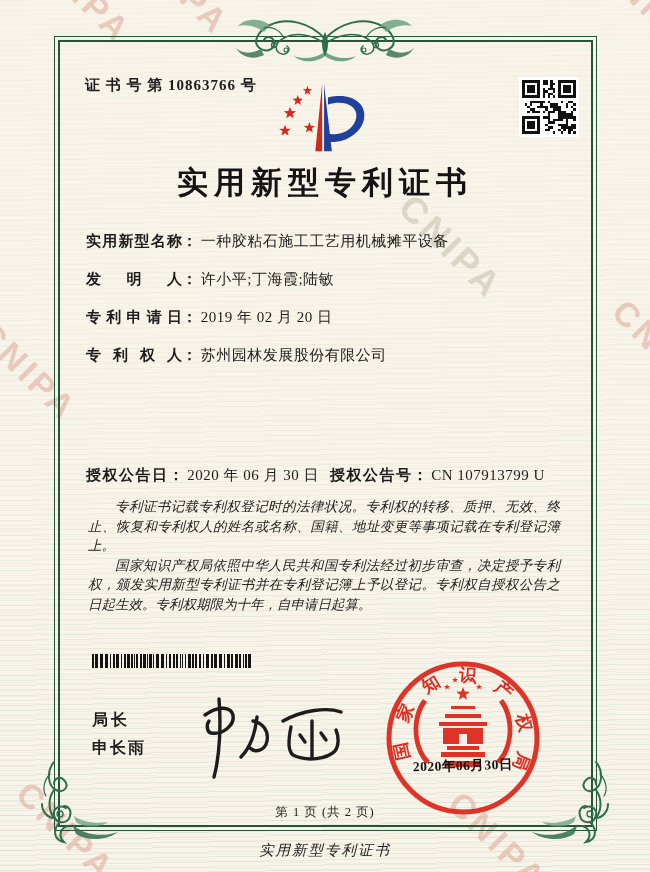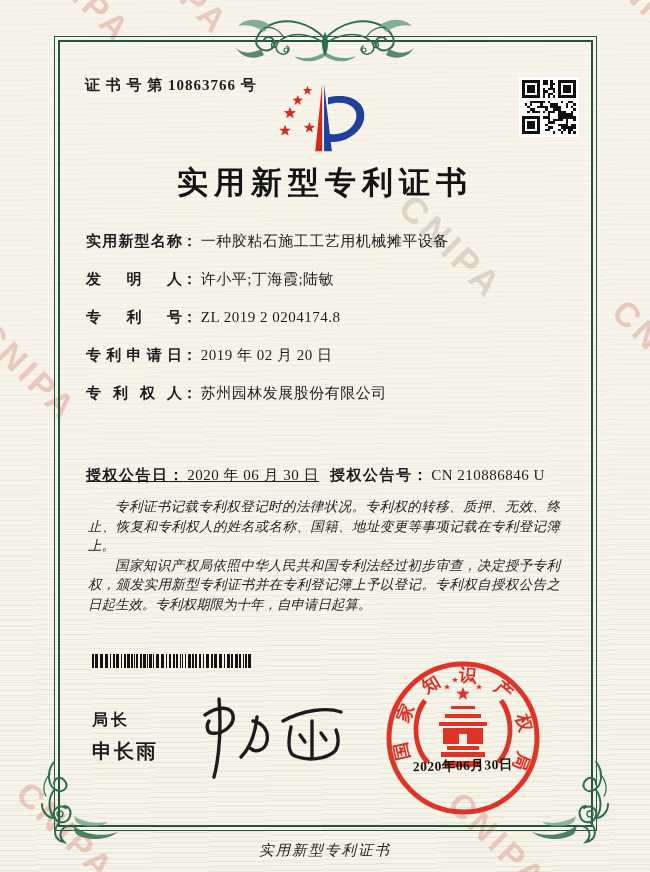--- a/index.html
+++ b/index.html
@@ -36,33 +36,33 @@
   .logo{position:absolute;left:276px;top:80px;}
   .qr{position:absolute;left:519px;top:77px;width:54px;height:54px;background:#fff;padding:3px;}
   .title{position:absolute;left:0;right:0;top:162px;text-align:center;
     font-size:31px;font-weight:bold;letter-spacing:6px;color:#141414;}
 
   .fields{position:absolute;left:86px;top:232px;right:54px;}
   .f-row{height:38px;font-size:15px;}
   .f-label{display:inline-block;width:96px;text-align:justify;text-align-last:justify;font-weight:600;vertical-align:top;}
   .f-colon{font-weight:600;}
   .f-value{font-weight:500;letter-spacing:.5px;text-align:right;}
-  .grant-row{position:absolute;left:86px;top:466px;font-size:15px;white-space:nowrap;text-decoration:underline;}
+  .grant-row{position:absolute;left:86px;top:466px;font-size:15px;white-space:nowrap;}
   .grant-b{position:absolute;left:244px;top:0;}
   .g-label{font-weight:600;letter-spacing:1.5px;}
 
   .body-text{position:absolute;left:88px;top:497px;width:472px;font-size:13.5px;line-height:19.5px;
     text-align:justify;font-style:italic;color:#222;}
   .body-text p{margin:0;text-indent:2em;}
 
   .barcode{position:absolute;left:92px;top:654px;width:166px;height:14px;font-size:0;}
   .barcode span{display:inline-block;height:14px;vertical-align:top;}
 
   .signer-role{position:absolute;left:92px;top:710px;font-size:16px;font-weight:600;letter-spacing:3px;}
-  .signer-name{position:absolute;left:92px;top:738px;font-size:20px;font-weight:600;letter-spacing:2px;}
+  .signer-name{position:absolute;left:92px;top:738px;font-size:16px;font-weight:600;letter-spacing:2px;}
   .signature{position:absolute;left:183px;top:693px;}
 
   .seal{position:absolute;left:383px;top:658px;}
   .seal-date{position:absolute;left:396px;top:757px;width:134px;text-align:center;
     font-size:13.5px;font-weight:600;letter-spacing:.5px;color:#101010;transform:rotate(-1.5deg);z-index:6;}
 
   .page-no{position:absolute;left:0;right:0;top:804px;text-align:center;font-size:12.5px;letter-spacing:1px;}
   .footer-note{position:absolute;left:0;right:0;top:841px;text-align:center;
     font-size:14.5px;font-style:italic;letter-spacing:2px;color:#222;}
 </style>
@@ -283,41 +283,37 @@
     <div class="fields">
       <div class="f-row">
         <span class="f-label">实用新型名称</span><span class="f-colon">：</span>
         <span class="f-value">一种胶粘石施工工艺用机械摊平设备</span>
       </div>
       <div class="f-row">
         <span class="f-label">发明人</span><span class="f-colon">：</span>
         <span class="f-value">许小平;丁海霞;陆敏</span>
       </div>
       <div class="f-row">
-        <span class="f-label">专利号</span><span class="f-colon">：</span>
-        <span class="f-value">ZL 2019 2 0204174.8</span>
-      </div>
-      <div class="f-row">
         <span class="f-label">专利申请日</span><span class="f-colon">：</span>
         <span class="f-value">2019 年 02 月 20 日</span>
       </div>
       <div class="f-row">
         <span class="f-label">专利权人</span><span class="f-colon">：</span>
         <span class="f-value">苏州园林发展股份有限公司</span>
       </div>
     </div>
 
     <div class="grant-row">
       <span>
         <span class="g-label">授权公告日</span><span class="f-colon">：</span>
         <span class="f-value">2020 年 06 月 30 日</span>
       </span>
       <span class="grant-b">
         <span class="g-label">授权公告号</span><span class="f-colon">：</span>
-        <span class="f-value">CN 210886846 U</span>
+        <span class="f-value">CN 107913799 U</span>
       </span>
     </div>
 
     <div class="body-text">
       <p>专利证书记载专利权登记时的法律状况。专利权的转移、质押、无效、终止、恢复和专利权人的姓名或名称、国籍、地址变更等事项记载在专利登记簿上。</p>
       <p>国家知识产权局依照中华人民共和国专利法经过初步审查，决定授予专利权，颁发实用新型专利证书并在专利登记簿上予以登记。专利权自授权公告之日起生效。专利权期限为十年，自申请日起算。</p>
     </div>
 
     <div class="barcode" id="barcode"><span style="width: 2px; background: rgb(20, 20, 20);"></span><span style="width: 1px;"></span><span style="width: 3px; background: rgb(20, 20, 20);"></span><span style="width: 2px;"></span><span style="width: 3px; background: rgb(20, 20, 20);"></span><span style="width: 2px;"></span><span style="width: 3px; background: rgb(20, 20, 20);"></span><span style="width: 2px;"></span><span style="width: 1px; background: rgb(20, 20, 20);"></span><span style="width: 2px;"></span><span style="width: 2px; background: rgb(20, 20, 20);"></span><span style="width: 1px;"></span><span style="width: 3px; background: rgb(20, 20, 20);"></span><span style="width: 2px;"></span><span style="width: 1px; background: rgb(20, 20, 20);"></span><span style="width: 2px;"></span><span style="width: 2px; background: rgb(20, 20, 20);"></span><span style="width: 1px;"></span><span style="width: 3px; background: rgb(20, 20, 20);"></span><span style="width: 1px;"></span><span style="width: 2px; background: rgb(20, 20, 20);"></span><span style="width: 1px;"></span><span style="width: 1px; background: rgb(20, 20, 20);"></span><span style="width: 1px;"></span><span style="width: 2px; background: rgb(20, 20, 20);"></span><span style="width: 2px;"></span><span style="width: 2px; background: rgb(20, 20, 20);"></span><span style="width: 1px;"></span><span style="width: 3px; background: rgb(20, 20, 20);"></span><span style="width: 1px;"></span><span style="width: 1px; background: rgb(20, 20, 20);"></span><span style="width: 1px;"></span><span style="width: 3px; background: rgb(20, 20, 20);"></span><span style="width: 1px;"></span><span style="width: 1px; background: rgb(20, 20, 20);"></span><span style="width: 2px;"></span><span style="width: 3px; background: rgb(20, 20, 20);"></span><span style="width: 2px;"></span><span style="width: 3px; background: rgb(20, 20, 20);"></span><span style="width: 2px;"></span><span style="width: 1px; background: rgb(20, 20, 20);"></span><span style="width: 2px;"></span><span style="width: 2px; background: rgb(20, 20, 20);"></span><span style="width: 2px;"></span><span style="width: 2px; background: rgb(20, 20, 20);"></span><span style="width: 1px;"></span><span style="width: 2px; background: rgb(20, 20, 20);"></span><span style="width: 2px;"></span><span style="width: 1px; background: rgb(20, 20, 20);"></span><span style="width: 1px;"></span><span style="width: 1px; background: rgb(20, 20, 20);"></span><span style="width: 2px;"></span><span style="width: 1px; background: rgb(20, 20, 20);"></span><span style="width: 2px;"></span><span style="width: 3px; background: rgb(20, 20, 20);"></span><span style="width: 1px;"></span><span style="width: 2px; background: rgb(20, 20, 20);"></span><span style="width: 1px;"></span><span style="width: 2px; background: rgb(20, 20, 20);"></span><span style="width: 2px;"></span><span style="width: 2px; background: rgb(20, 20, 20);"></span><span style="width: 2px;"></span><span style="width: 1px; background: rgb(20, 20, 20);"></span><span style="width: 2px;"></span><span style="width: 3px; background: rgb(20, 20, 20);"></span><span style="width: 2px;"></span><span style="width: 2px; background: rgb(20, 20, 20);"></span><span style="width: 1px;"></span><span style="width: 3px; background: rgb(20, 20, 20);"></span><span style="width: 2px;"></span><span style="width: 3px; background: rgb(20, 20, 20);"></span><span style="width: 2px;"></span><span style="width: 1px; background: rgb(20, 20, 20);"></span><span style="width: 2px;"></span><span style="width: 3px; background: rgb(20, 20, 20);"></span><span style="width: 1px;"></span><span style="width: 2px; background: rgb(20, 20, 20);"></span><span style="width: 2px;"></span><span style="width: 3px; background: rgb(20, 20, 20);"></span><span style="width: 1px;"></span><span style="width: 2px; background: rgb(20, 20, 20);"></span><span style="width: 2px;"></span><span style="width: 1px; background: rgb(20, 20, 20);"></span><span style="width: 1px;"></span><span style="width: 2px; background: rgb(20, 20, 20);"></span><span style="width: 1px;"></span><span style="width: 3px; background: rgb(20, 20, 20);"></span><span style="width: 1px;"></span></div>
 
@@ -359,15 +355,16 @@
         <rect x="60" y="70" width="40" height="16"></rect>
         <rect x="64" y="88" width="32" height="4"></rect>
         <rect x="58" y="94" width="44" height="5"></rect>
         <rect x="62" y="103" width="36" height="6"></rect>
         <rect x="68" y="48" width="24" height="3"></rect>
       </g>
       <rect x="76" y="76" width="8" height="10" fill="#f6efe6"></rect>
     </svg>
     <div class="seal-date">2020年06月30日</div>
 
+    <div class="page-no">第 1 页 (共 2 页)</div>
     <div class="footer-note">实用新型专利证书</div>
   </div>
 </div>
 
 </body></html>

